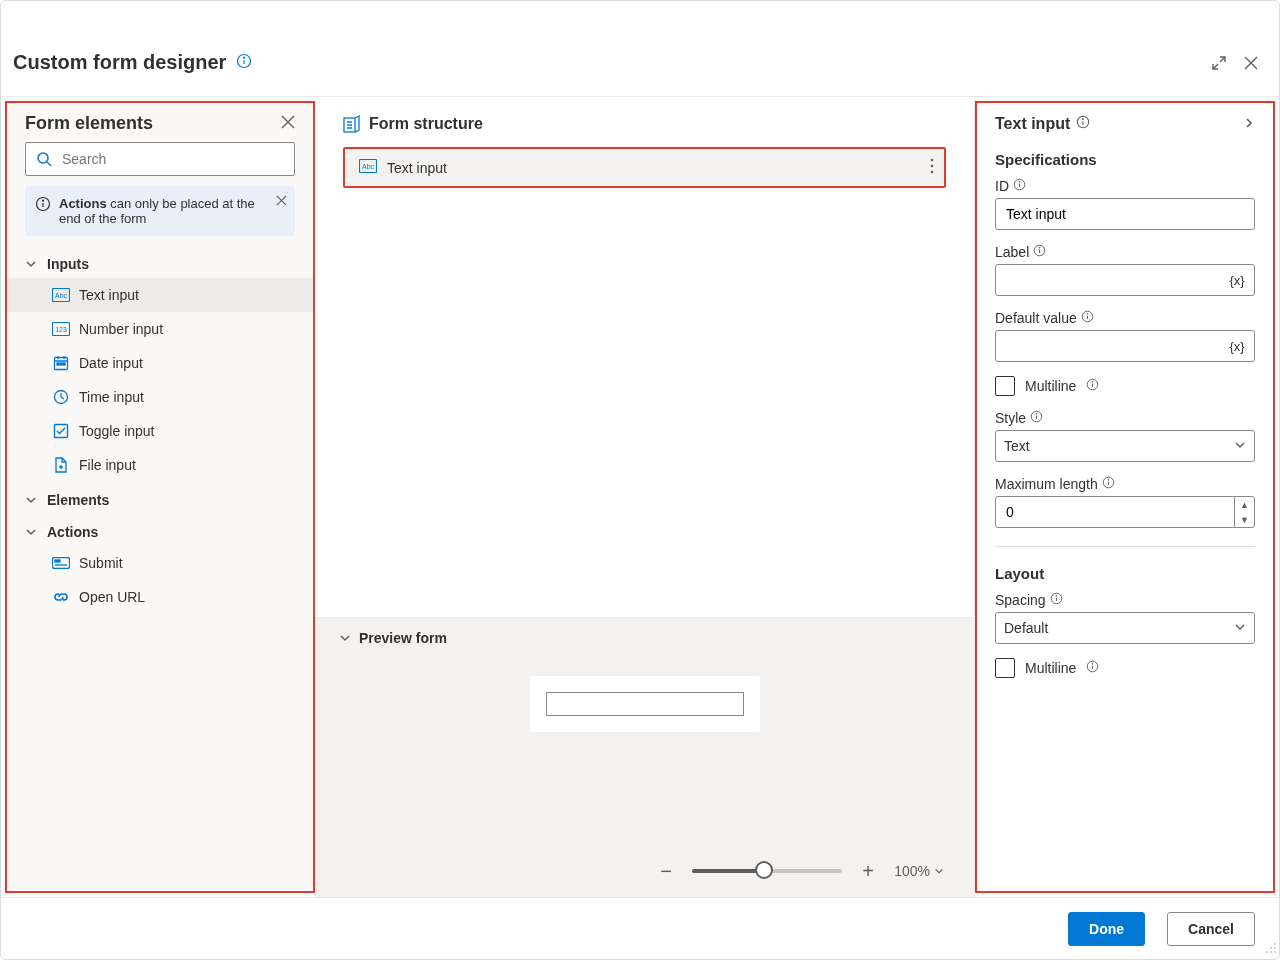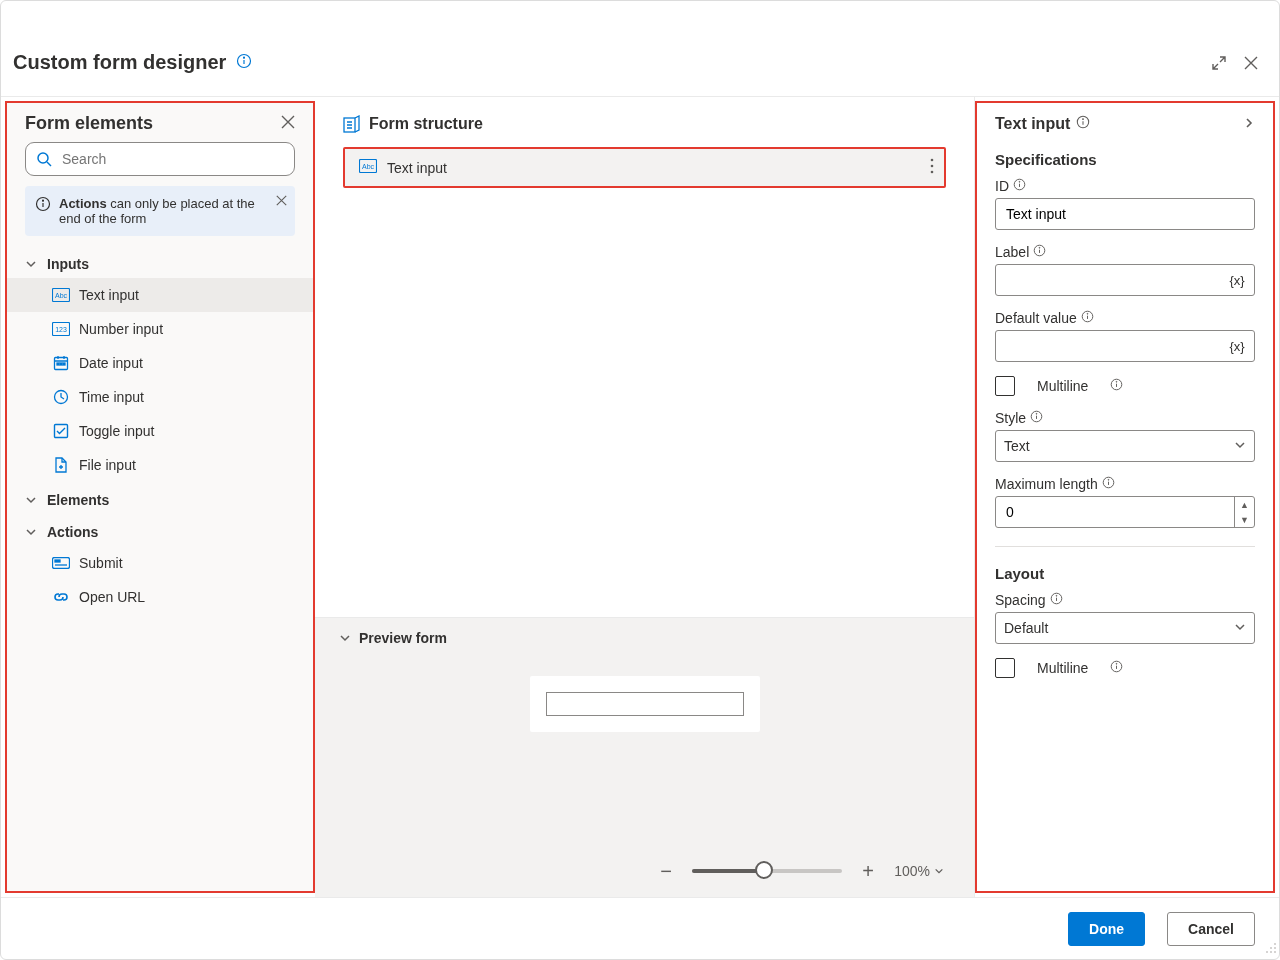--- a/index.html
+++ b/index.html
@@ -11,21 +11,21 @@
   .titlebar .spacer { flex: 1; }
   .titlebar .tb-btn { width: 32px; height: 32px; display:flex; align-items:center; justify-content:center; color:#605e5c; cursor:pointer; }
   .body { flex: 1; display: flex; min-height: 0; }
 
   
   .left { width: 310px; border-right: 1px solid #eaeaea; border: 2px solid #e33a2f; margin: 4px 0 4px 4px; padding: 10px 0 16px 0; background: #faf9f8; display:flex; flex-direction:column; }
   .left-head { display: flex; align-items: center; padding: 0 18px 8px 18px; }
   .left-head h2 { font-size: 18px; font-weight: 600; margin: 0; flex:1;}
   .close-x { color:#605e5c; cursor:pointer; }
   .search-wrap { padding: 0 18px 10px 18px; }
-  .search { display:flex; align-items:center; border:1px solid #8a8886; border-radius:9px; background:#fff; height:34px; padding:0 10px; }
+  .search { display:flex; align-items:center; border:1px solid #8a8886; border-radius:2px; background:#fff; height:34px; padding:0 10px; }
   .search svg { color:#0078d4; margin-right:8px; }
   .search input { border:none; outline:none; flex:1; font-size:14px; background:transparent; }
   .notice { margin:0 18px 14px 18px; background:#e8eff9; border-radius:4px; padding:10px 28px 10px 10px; display:flex; position:relative; font-size:13px; }
   .notice .icon { margin-right:8px; flex-shrink:0; }
   .notice .nx { position:absolute; top:8px; right:8px; color:#605e5c; cursor:pointer; }
   .group { padding: 0 0 4px 0;}
   .group-header { display:flex; align-items:center; padding: 6px 18px; font-weight:600; cursor:pointer; }
   .group-header svg { margin-right: 10px; color:#605e5c; }
   .element-list { list-style:none; padding:0; margin:0; }
   .element-item { display:flex; align-items:center; padding: 9px 18px 9px 54px; cursor:grab; position:relative;}
@@ -70,21 +70,21 @@
   .right hr { border:none; border-top:1px solid #e1dfdd; margin:18px 0 6px 0;}
   .field { margin-bottom:14px; }
   .field label { display:flex; align-items:center; font-size:14px; margin-bottom:4px; gap:4px;}
   .field .info-icon { color:#605e5c; }
   .text-input, .select, .num-input { width:100%; height:32px; border:1px solid #8a8886; border-radius:3px; padding:0 8px; font-size:14px; background:#fff; display:flex; align-items:center; position:relative;}
   .text-input input, .num-input input { border:none; outline:none; flex:1; font-size:14px; background:transparent; }
   .var-btn { position:absolute; right:4px; top:4px; bottom:4px; width:26px; display:flex; align-items:center; justify-content:center; color:#323130; cursor:pointer; font-size:13px;}
   .select .caret { position:absolute; right:8px; color:#605e5c;}
   .num-input .spin { position:absolute; right:0; top:0; bottom:0; width:20px; border-left:1px solid #8a8886; display:flex; flex-direction:column;}
   .num-input .spin div { flex:1; display:flex; align-items:center; justify-content:center; color:#605e5c; cursor:pointer; font-size:9px;}
-  .checkbox-row { display:flex; align-items:center; gap:22px; margin-bottom:14px;}
+  .checkbox-row { display:flex; align-items:center; gap:10px; margin-bottom:14px;}
   .checkbox { width:20px; height:20px; border:1px solid #323130; border-radius:2px; cursor:pointer;}
 
   
   .footer { height:62px; border-top:1px solid #eaeaea; display:flex; align-items:center; justify-content:flex-end; padding:0 24px; gap:22px;}
   .btn { height:34px; padding:0 20px; border-radius:3px; font-size:14px; font-weight:600; cursor:pointer; display:flex; align-items:center;}
   .btn-primary { background:#0078d4; color:#fff; border:1px solid #0078d4;}
   .btn-default { background:#fff; color:#323130; border:1px solid #8a8886;}
   .resize-grip { position:absolute; right:2px; bottom:2px; color:#c8c6c4;}
   svg { flex-shrink:0; }
 </style>

